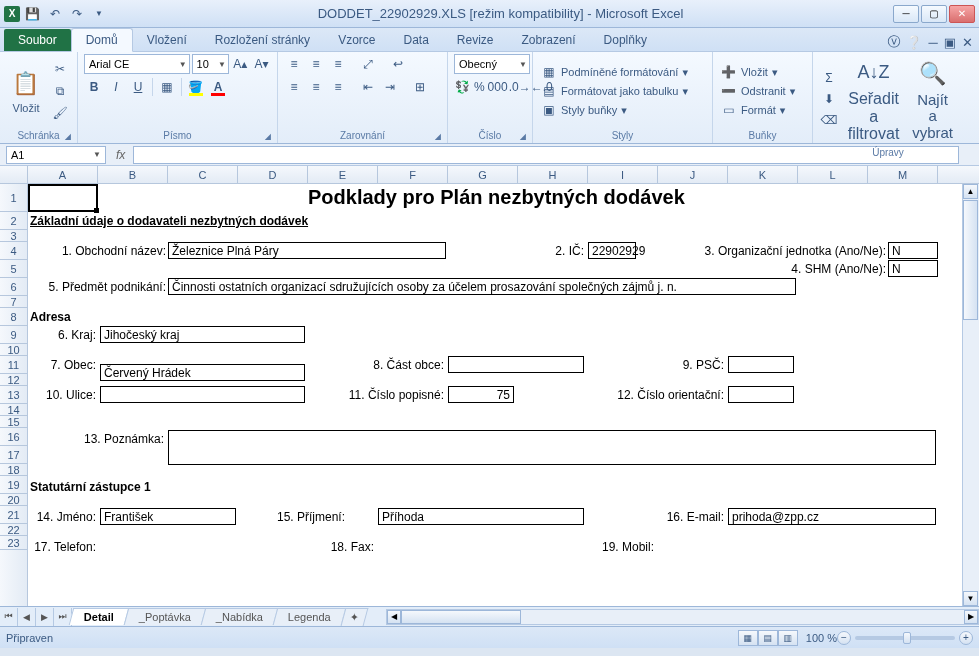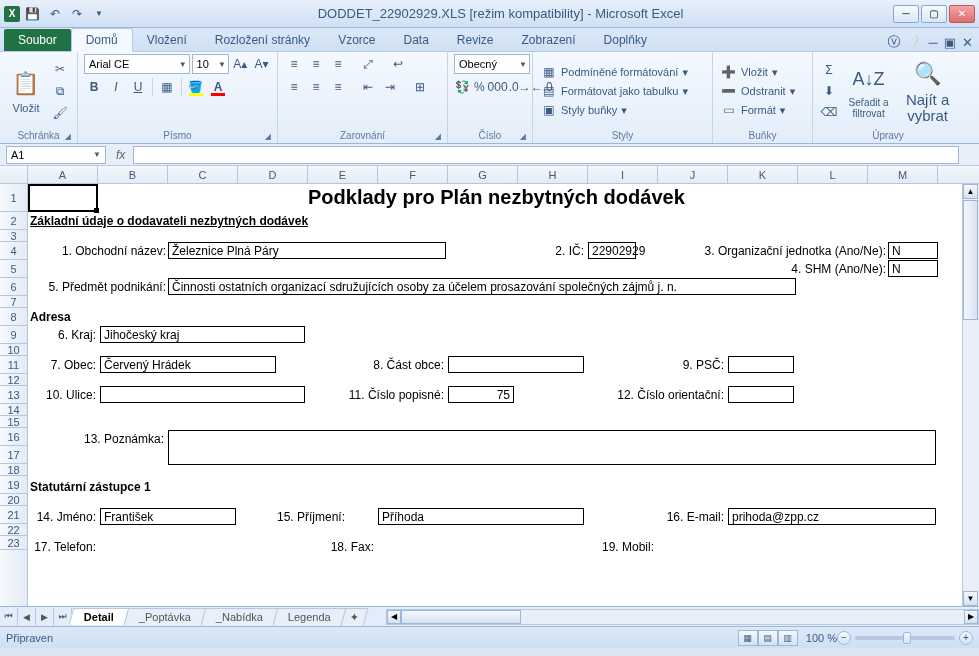--- a/index.html
+++ b/index.html
@@ -256,21 +256,21 @@
 
   <div class="group" style="width:150px; border-right:none;">
     <div class="group-content">
       <div class="small-col" style="gap:1px;">
         <div class="small-btn">Σ</div>
         <div class="small-btn">⬇</div>
         <div class="small-btn">⌫</div>
       </div>
       <div class="big-btn">
         <div class="ico" style="font-size:18px;">A↓Z</div>
-        <span style="font-size:10px; text-align:center; line-height:1.1;">Seřadit a filtrovat</span>
+        <span style="font-size:16px; text-align:center; line-height:1.1;">Seřadit a filtrovat</span>
       </div>
       <div class="big-btn">
         <div class="ico">🔍</div>
         <span style="font-size:15px; text-align:center; line-height:1.1;">Najít a vybrat</span>
       </div>
     </div>
     <div class="group-label">Úpravy</div>
   </div>
 </div>
 
@@ -345,21 +345,21 @@
       <div class="lbl" style="left:720px; top:78px; width:138px;">4. SHM (Ano/Ne):</div>
       <div class="fld" style="left:860px; top:76px; width:50px;">N</div>
       <div class="lbl" style="left:0; top:96px; width:138px;">5. Předmět podnikání:</div>
       <div class="fld" style="left:140px; top:94px; width:628px; border:1.5px solid black;">Činnosti ostatních organizací sdružujících osoby za účelem prosazování společných zájmů j. n.</div>
 
       <div class="section-h" style="left:2px; top:126px; text-decoration:none;">Adresa</div>
       <div class="lbl" style="left:0; top:144px; width:68px;">6. Kraj:</div>
       <div class="fld" style="left:72px; top:142px; width:205px;">Jihočeský kraj</div>
 
       <div class="lbl" style="left:0; top:174px; width:68px;">7. Obec:</div>
-      <div class="fld" style="left:72px; top:172px; width:176px;">Červený Hrádek</div>
+      <div class="fld" style="left:72px; top:180px; width:205px;">Červený Hrádek</div>
       <div class="lbl" style="left:300px; top:174px; width:116px;">8. Část obce:</div>
       <div class="fld" style="left:420px; top:172px; width:136px;"></div>
       <div class="lbl" style="left:600px; top:174px; width:96px;">9. PSČ:</div>
       <div class="fld" style="left:700px; top:172px; width:66px;"></div>
 
       <div class="lbl" style="left:0; top:204px; width:68px;">10. Ulice:</div>
       <div class="fld" style="left:72px; top:202px; width:205px;"></div>
       <div class="lbl" style="left:290px; top:204px; width:126px;">11. Číslo popisné:</div>
       <div class="fld right" style="left:420px; top:202px; width:66px;">75</div>
       <div class="lbl" style="left:560px; top:204px; width:136px;">12. Číslo orientační:</div>

